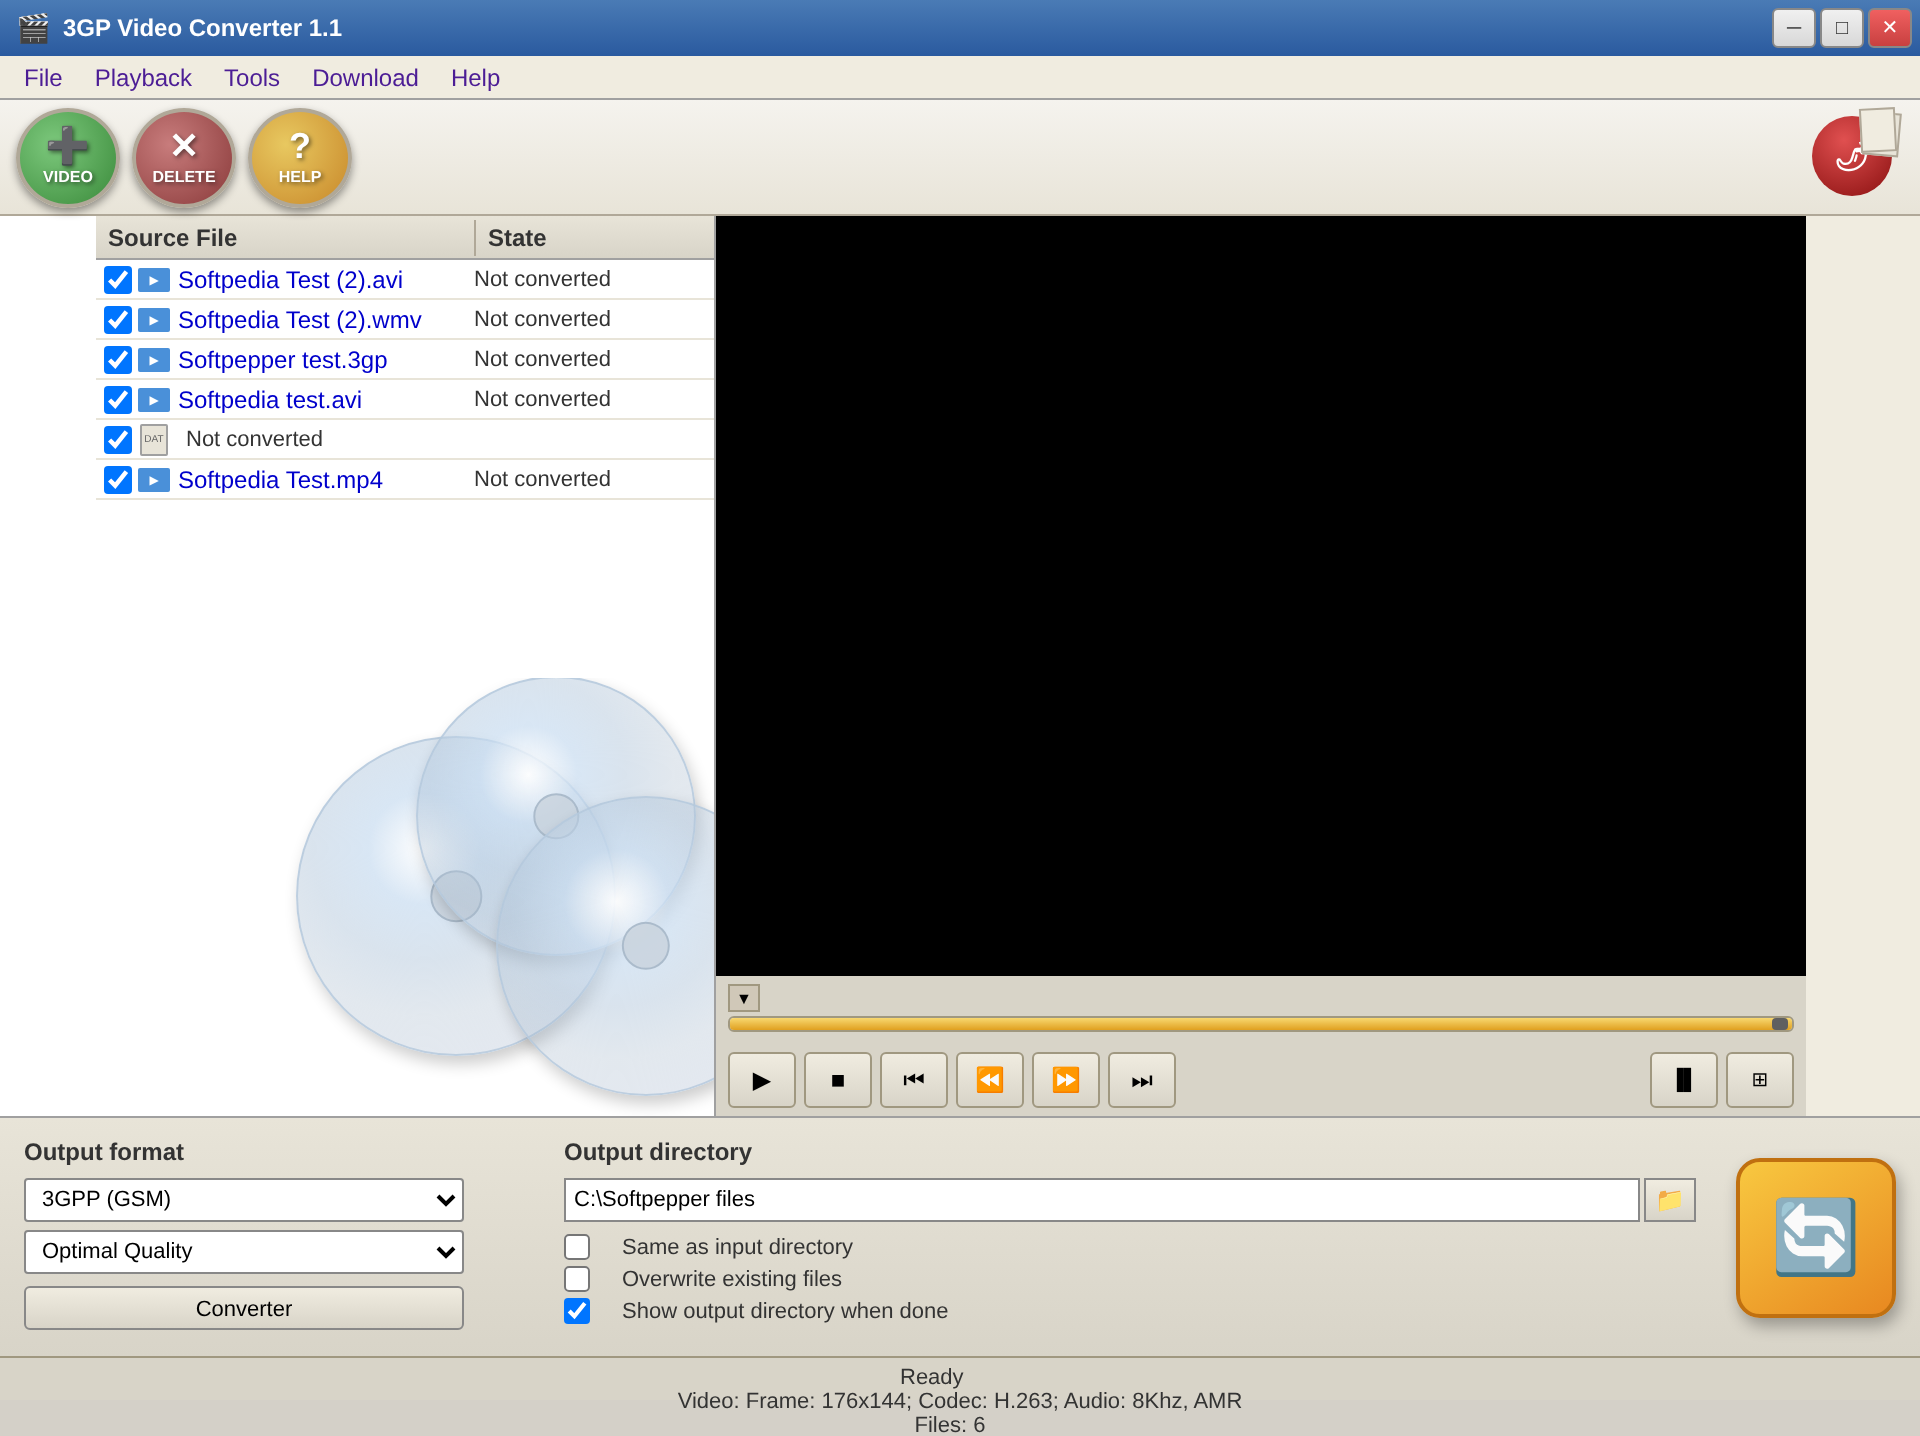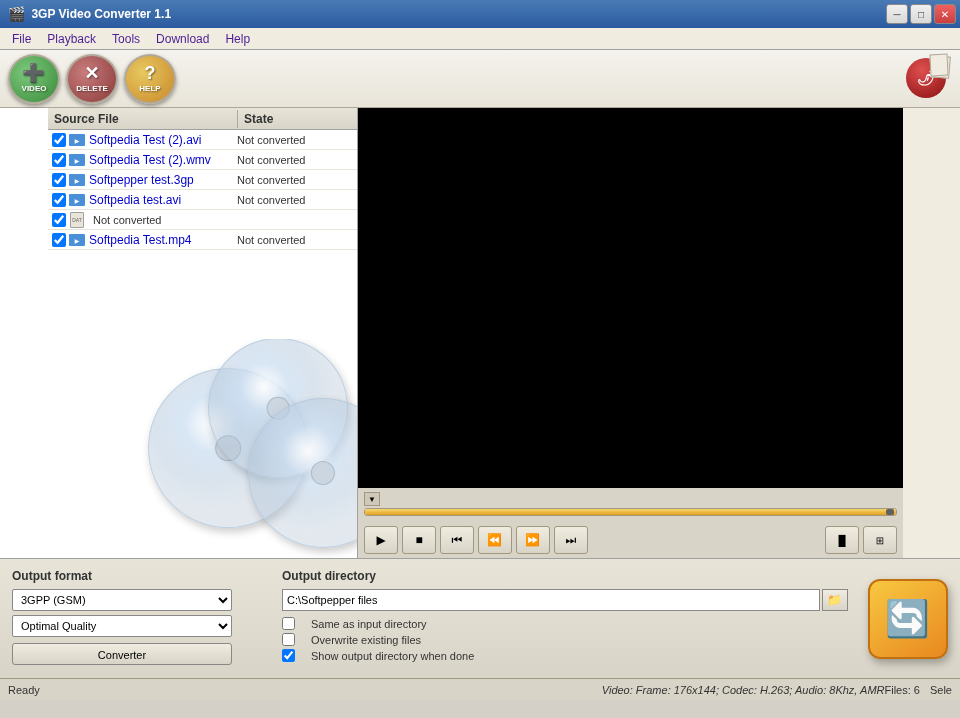--- a/index.html
+++ b/index.html
@@ -444,28 +444,28 @@
     
     #status-bar {
       background: #d8d4c8;
       border-top: 1px solid #a09880;
       height: 22px;
       display: flex;
       align-items: center;
       padding: 4px 8px;
       font-size: 11px;
       color: #333;
+      flex-direction: column;
     }
     #status-ready {
       min-width: 60px;
     }
     #status-info {
       flex: 1;
       text-align: right;
-      font-style: italic;
     }
     #status-files {
       margin-right: 10px;
     }
     #status-sele {}
 
     
     .sp-logo {
       width: 48px;
       height: 48px;

